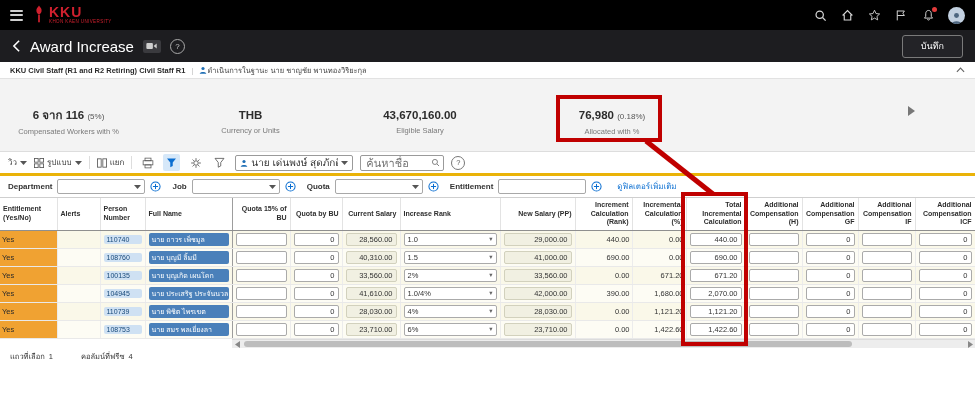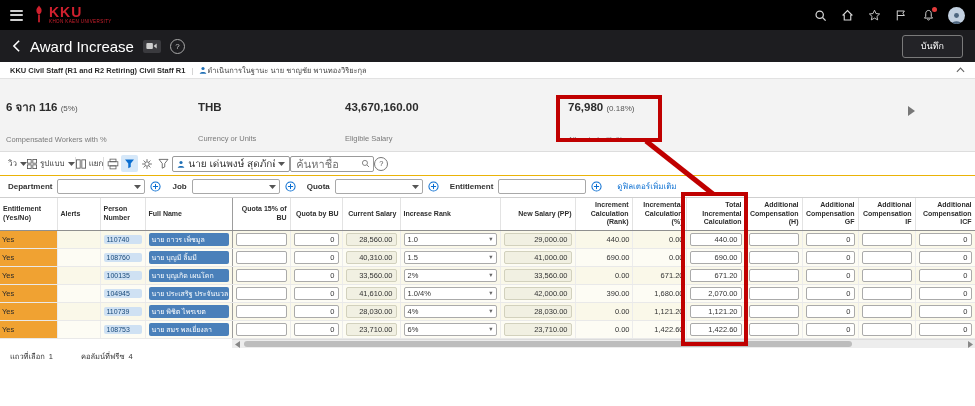--- a/index.html
+++ b/index.html
@@ -30,30 +30,30 @@
   
   .breadcrumb{height:17px;background:#fff;border-bottom:1px solid #e2e2e2;display:flex;align-items:center;
               padding:0 10px;box-sizing:border-box;font-size:7.5px;gap:6px;color:#333;}
   .bc-plan{font-weight:bold;color:#2b2b2b;}
   .bc-sep{color:#bbb;}
   .bc-acting{color:#444;display:flex;align-items:center;gap:0;}
   .bc-collapse{margin-left:auto;cursor:pointer;display:flex;align-items:center;}
 
   
   .stats{position:relative;height:72px;background:#f3f3f3;border-bottom:1px solid #ddd;}
-  .stat{position:absolute;top:22px;text-align:left;}
+  .stat{position:absolute;top:30px;text-align:center;}
   .stat-value{font-size:11.5px;font-weight:bold;color:#2c2c2c;line-height:13px;white-space:nowrap;}
   .stat-sub{font-size:8px;font-weight:normal;color:#555;}
-  .stat-label{font-size:7.5px;color:#7a7a7a;margin-top:20px;white-space:nowrap;}
+  .stat-label{font-size:7.5px;color:#7a7a7a;margin-top:4px;white-space:nowrap;}
   .stat-muted .stat-value{font-weight:normal;color:#8a8a8a;font-size:9.5px;}
   .stats-chevron{position:absolute;left:908px;top:27px;cursor:pointer;}
 
   
-  .toolbar{height:24px;background:#fff;border-bottom:1px solid #eab308;display:flex;align-items:center;
-           padding:0 8px;box-sizing:border-box;font-size:8px;color:#333;}
+  .toolbar{height:24px;background:#fff;border-bottom:3px solid #eab308;display:flex;align-items:center;
+           padding:0 8px;box-sizing:border-box;gap:7px;font-size:8px;color:#333;}
   .tool-item{display:flex;align-items:center;gap:3px;cursor:pointer;white-space:nowrap;}
   .tool-sep{width:1px;height:13px;background:#ddd;}
   .tool-btn{width:17px;height:17px;display:flex;align-items:center;justify-content:center;cursor:pointer;border-radius:2px;}
   .tool-btn.active{background:#d6e8f9;}
   .caret{display:inline-block;}
   .combo{width:118px;height:16px;border:1px solid #9a9a9a;border-radius:2px;background:#fff;display:flex;
          align-items:center;gap:3px;padding:0 4px;box-sizing:border-box;cursor:pointer;}
   .combo-text{font-size:10px;color:#333;white-space:nowrap;overflow:hidden;flex:1;}
   .searchbox{width:84px;height:16px;border:1px solid #9a9a9a;border-radius:2px;background:#fff;display:flex;
              align-items:center;padding:0 3px;box-sizing:border-box;gap:2px;}

